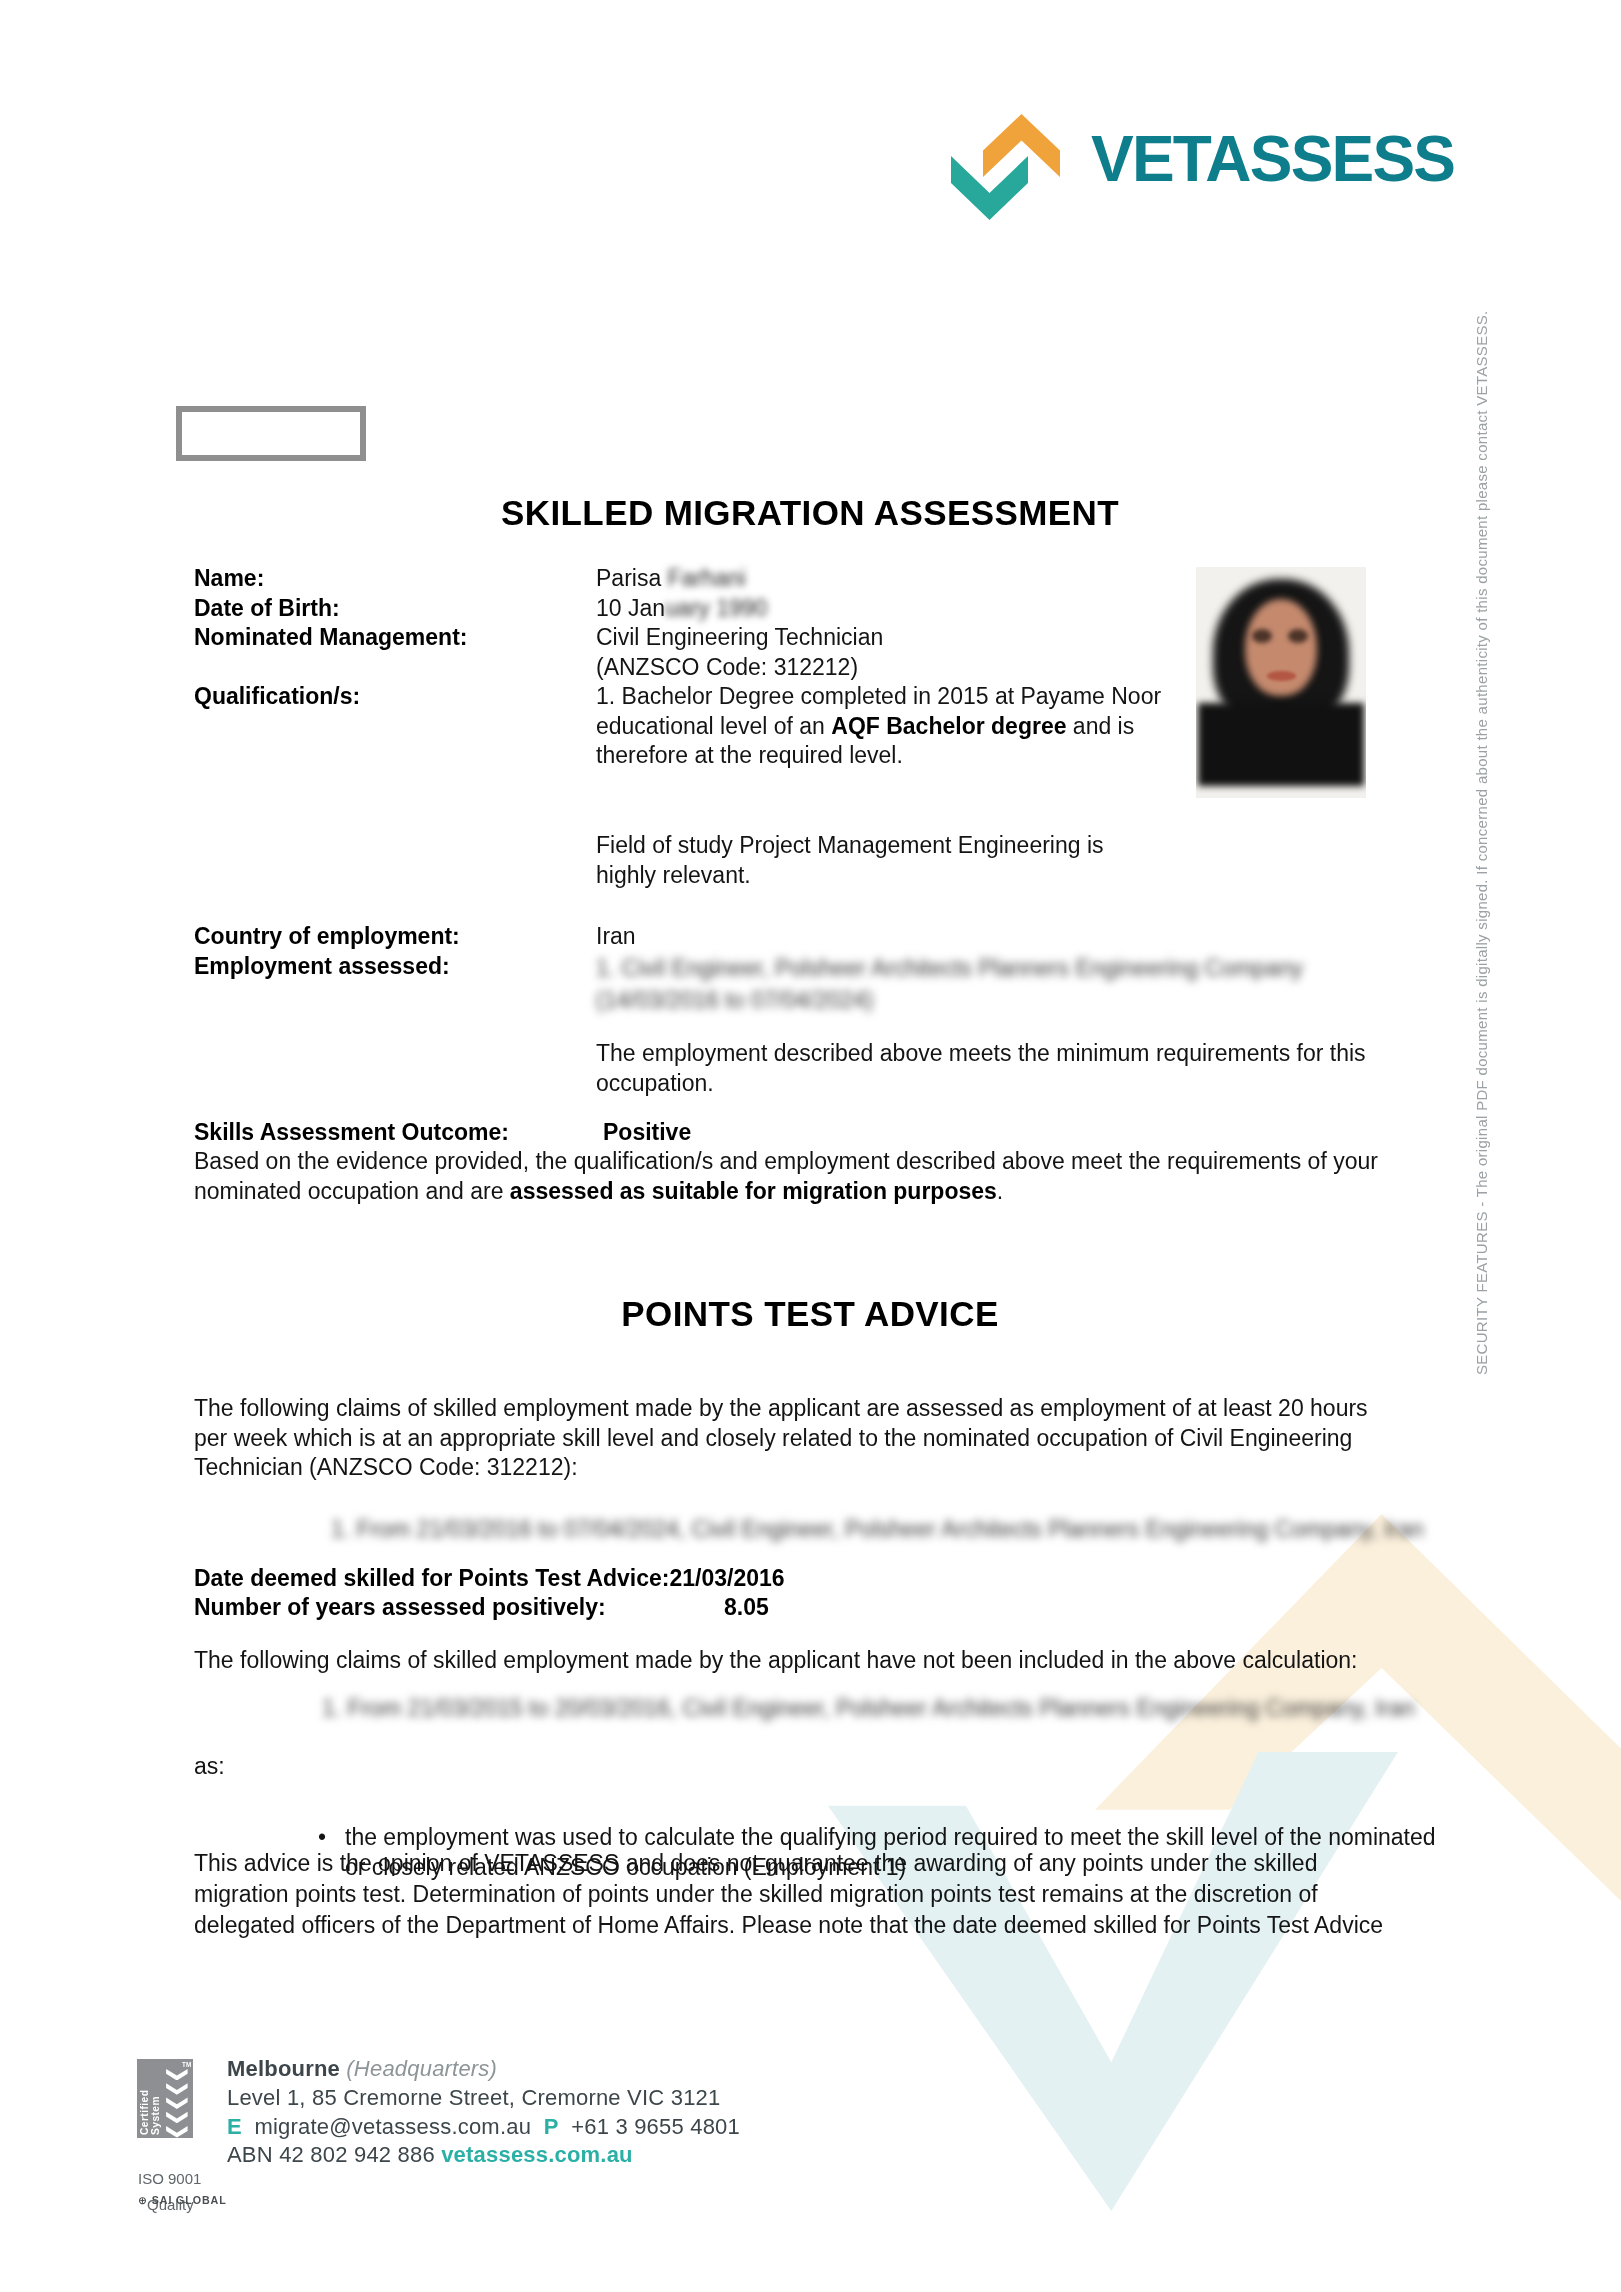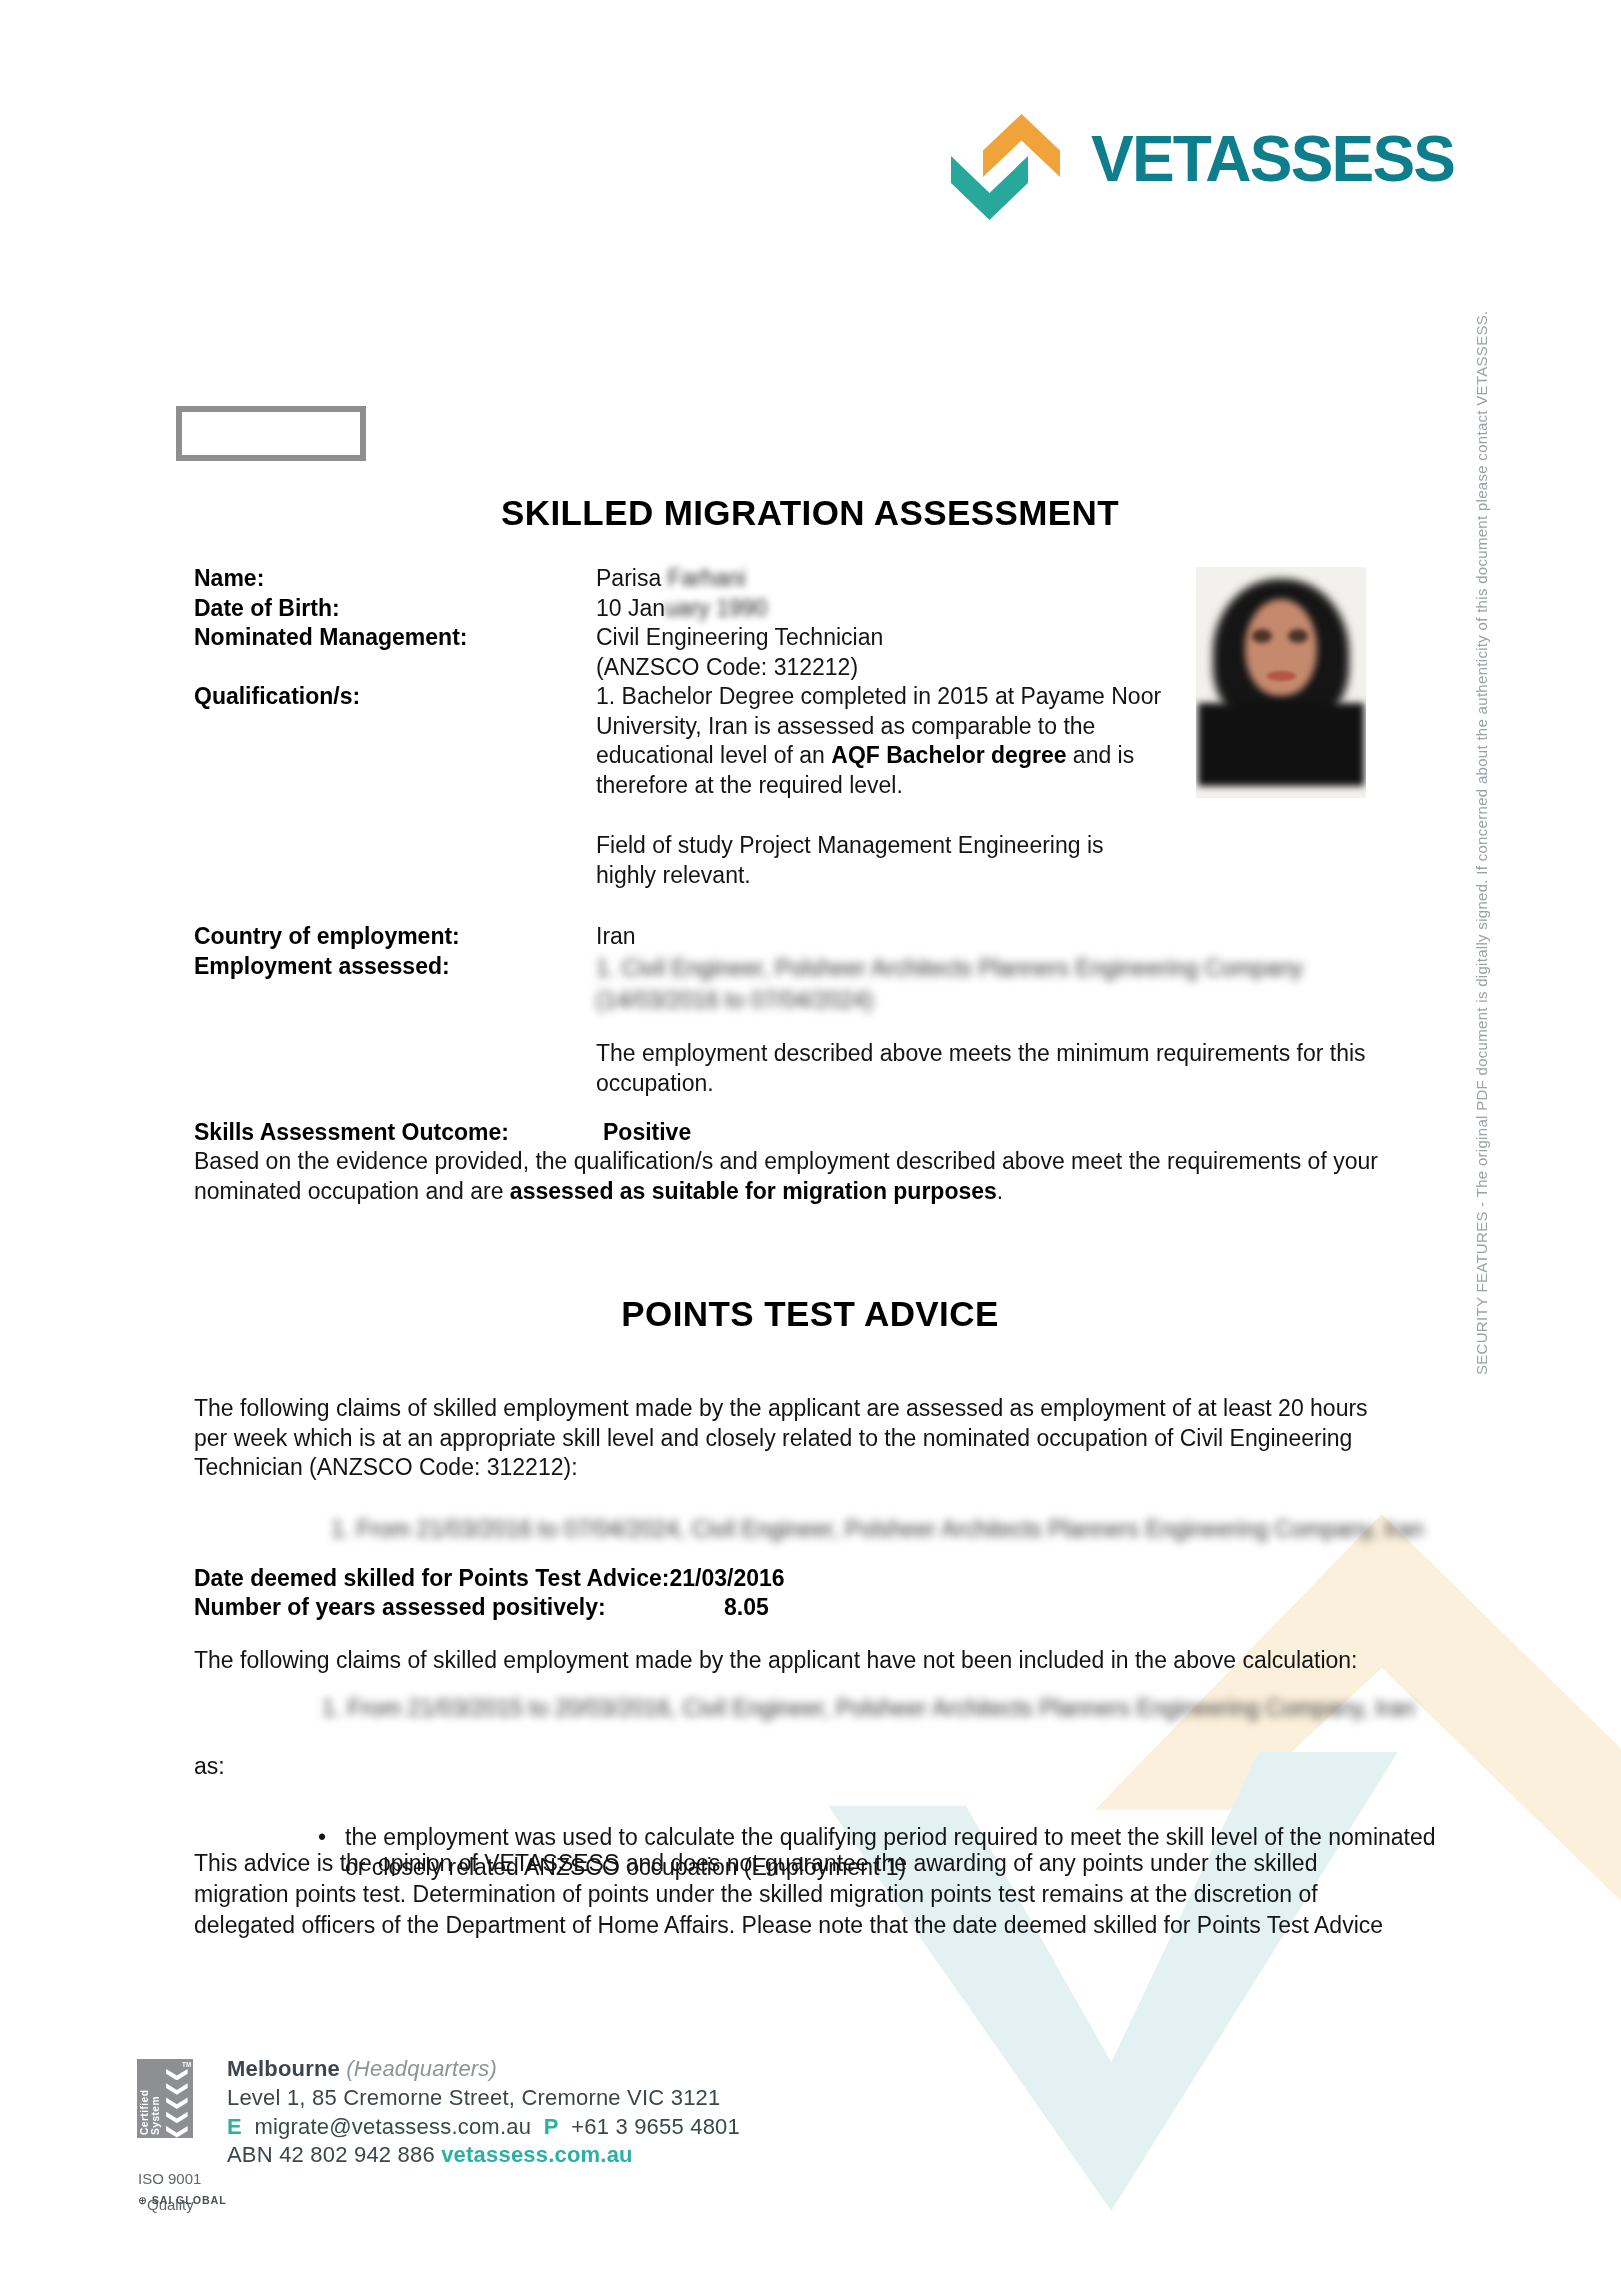--- a/index.html
+++ b/index.html
@@ -95,21 +95,20 @@
   <div class="abs body-text label-col" style="top:594px;">Date of Birth:</div>
   <div class="abs body-text val-col" style="top:594px;"><span>10 Jan</span><span class="blurred">uary 1990</span></div>
 
   <div class="abs body-text label-col" style="top:623px;">Nominated Management:</div>
   <div class="abs body-text val-col" style="top:623px; white-space:pre-line;">Civil Engineering Technician
 (ANZSCO Code: 312212)</div>
 
   <div class="abs body-text label-col" style="top:682px;">Qualification/s:</div>
   <div class="abs body-text val-col" style="top:682px; width:627px;">
     <span class="ln">1. Bachelor Degree completed in 2015 at Payame Noor</span>
-    <span class="ln">University, Iran is assessed as comparable to the</span>
     <span class="ln"><span>educational level of an </span><span class="bold">AQF Bachelor degree</span><span> and is</span></span>
     <span class="ln">therefore at the required level.</span>
   </div>
 
   <div class="abs body-text val-col" style="top:831px; white-space:pre-line;">Field of study Project Management Engineering is
 highly relevant.</div>
 
   <div class="abs body-text label-col" style="top:922px;">Country of employment:</div>
   <div class="abs body-text val-col" style="top:922px;">Iran</div>
 

